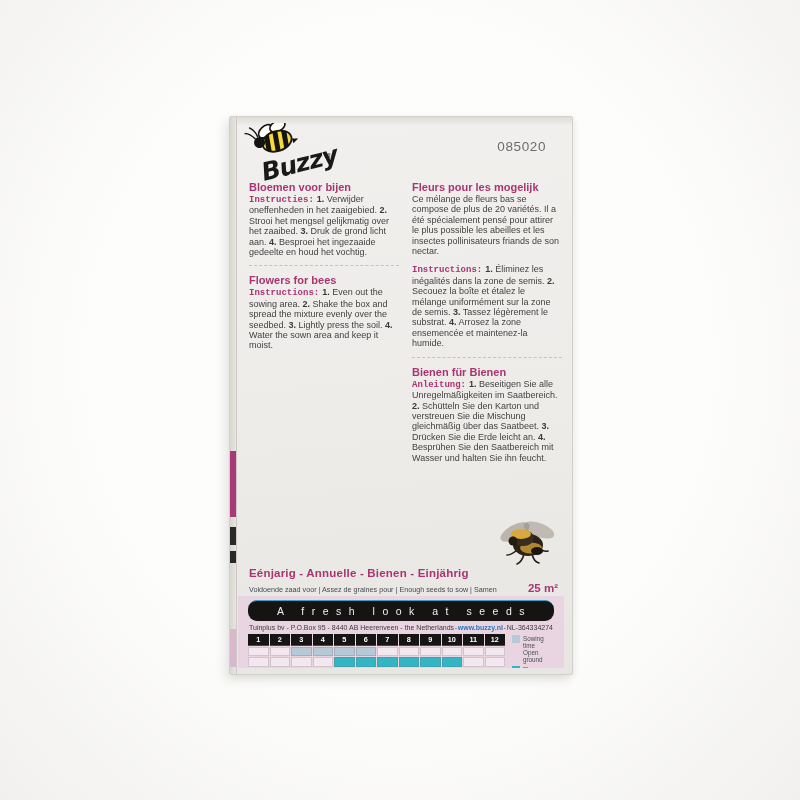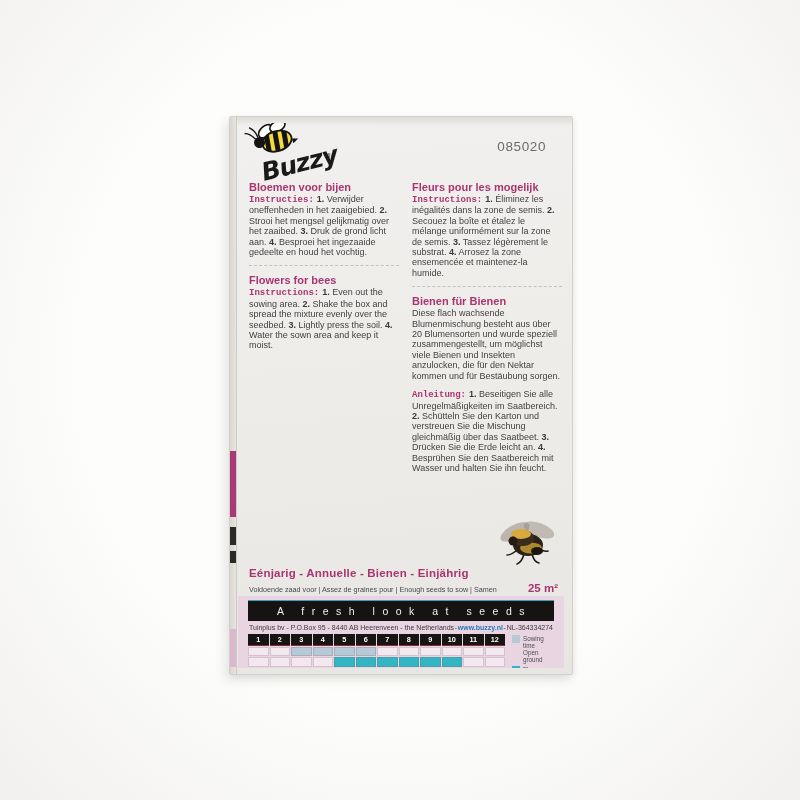--- a/index.html
+++ b/index.html
@@ -35,21 +35,21 @@
 
   .annual{position:absolute;left:19px;top:450px;font-size:11.5px;font-weight:bold;color:#a93570;letter-spacing:.2px;}
   .coverage{position:absolute;left:19px;right:14px;top:465px;display:flex;align-items:baseline;gap:4px;}
   .coverage .lbl{font-size:7.2px;color:#45484f;flex:1;}
   .coverage .val{font-size:11.5px;font-weight:bold;color:#a93570;white-space:nowrap;}
 
   .panel{position:absolute;left:8px;right:8px;top:479px;height:72px;background:#e9d5e1;
     padding:4px 10px 0;box-sizing:border-box;overflow:hidden;}
   .tagbar{height:20px;background:#151413;border-top:1.5px solid #3d9ec6;color:#f4eff1;
     display:flex;align-items:center;justify-content:center;font-size:10.5px;
-    letter-spacing:7.5px;padding-left:7px;}
+    letter-spacing:7.5px;padding-left:7px;border-radius:9px;}
   .addr{display:flex;justify-content:space-between;align-items:baseline;
     font-size:7px;color:#3a3a3c;margin:3px 1px 3px;white-space:nowrap;}
   .addr .web{color:#2778b8;font-weight:bold;}
   .calrow{display:flex;gap:7px;align-items:flex-start;}
   .calgrid{display:grid;grid-template-columns:repeat(12,20.5px);grid-template-rows:11.5px 9.5px 9.5px;gap:1px;}
   .cal-head{background:#161514;color:#fff;font-size:7.3px;font-weight:bold;
     display:flex;align-items:center;justify-content:center;
     border-bottom:1.5px solid #8c2836;box-sizing:border-box;}
   .cal-cell{background:#f3e8ef;box-shadow:inset 0 0 0 1px rgba(130,100,120,.28);}
   .legend{display:flex;flex-direction:column;gap:3px;padding-top:1px;}
@@ -106,28 +106,28 @@
         <section>
           <h3 class="sec-title">Flowers for bees</h3>
           <p class="sec-instr">
             <b class="lead">Instructions:</b><span><b>1.</b> Even out the sowing area. <b>2.</b> Shake the box and spread the mixture evenly over the seedbed. <b>3.</b> Lightly press the soil. <b>4.</b> Water the sown area and keep it moist. </span>
           </p>
         </section>
       </div>
       <div class="col">
         <section>
           <h3 class="sec-title">Fleurs pour les mogelijk</h3>
+          <p class="sec-body">Ce mélange de fleurs bas se compose de plus de 20 variétés. Il a été spécialement pensé pour attirer le plus possible les abeilles et les insectes pollinisateurs friands de son nectar.</p>
           <p class="sec-instr">
             <b class="lead">Instructions:</b><span><b>1.</b> Éliminez les inégalités dans la zone de semis. <b>2.</b> Secouez la boîte et étalez le mélange uniformément sur la zone de semis. <b>3.</b> Tassez légèrement le substrat. <b>4.</b> Arrosez la zone ensemencée et maintenez-la humide. </span>
           </p>
         </section>
         <hr class="divider">
         <section>
           <h3 class="sec-title">Bienen für Bienen</h3>
-          <p class="sec-body">Diese flach wachsende Blumenmischung besteht aus über 20 Blumensorten und wurde speziell zusammengestellt, um möglichst viele Bienen und Insekten anzulocken, die für den Nektar kommen und für Bestäubung sorgen.</p>
           <p class="sec-instr">
             <b class="lead">Anleitung:</b><span><b>1.</b> Beseitigen Sie alle Unregelmäßigkeiten im Saatbereich. <b>2.</b> Schütteln Sie den Karton und verstreuen Sie die Mischung gleichmäßig über das Saatbeet. <b>3.</b> Drücken Sie die Erde leicht an. <b>4.</b> Besprühen Sie den Saatbereich mit Wasser und halten Sie ihn feucht. </span>
           </p>
         </section>
       </div>
     </div>
 
     <svg class="bee-photo" viewBox="0 0 66 52">
       <ellipse cx="21" cy="17" rx="16" ry="7" fill="rgba(140,130,118,.5)" transform="rotate(-28 21 17)"></ellipse>
       <ellipse cx="45" cy="15" rx="16" ry="7" fill="rgba(150,140,128,.5)" transform="rotate(20 45 15)"></ellipse>

